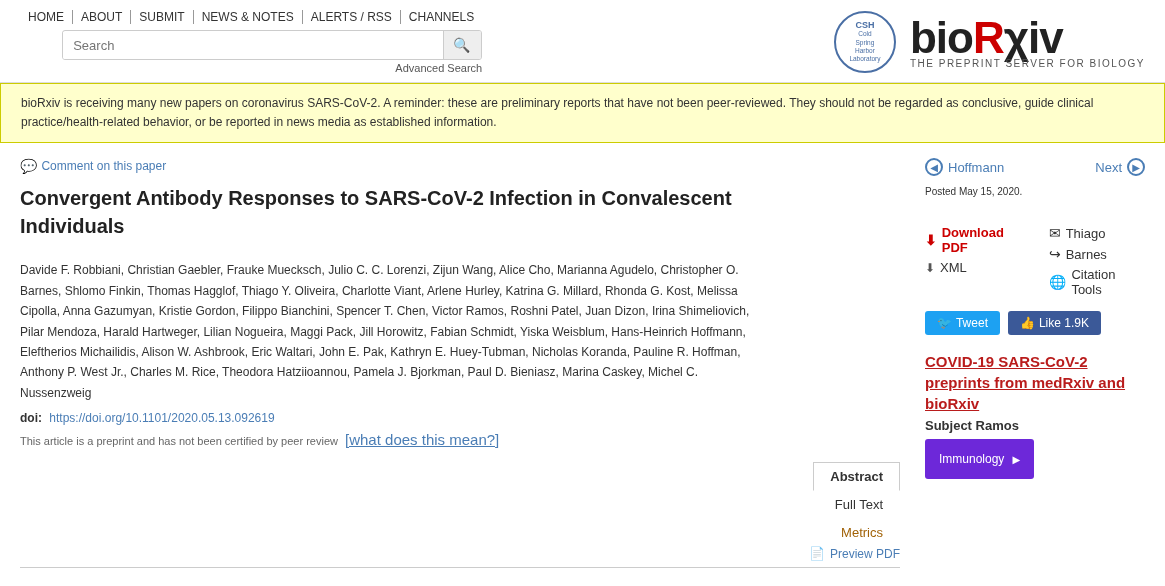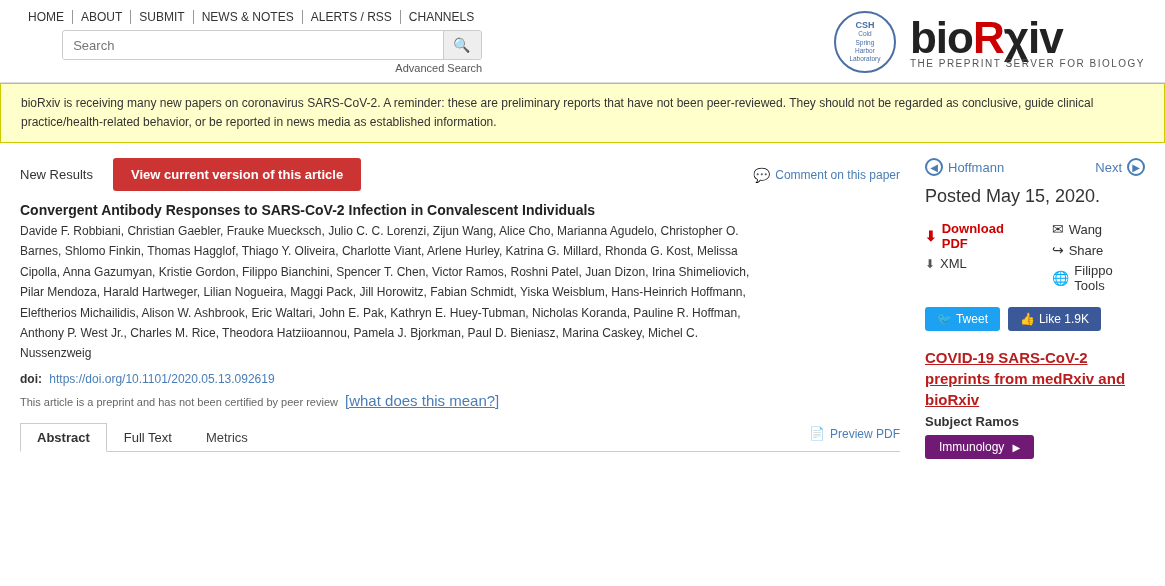--- a/index.html
+++ b/index.html
@@ -45,50 +45,46 @@
 
 <div style="background:#ffffcc; border:1px solid #cccc00; padding:10px 20px; font-size:12px; color:#333; line-height:1.6;">
   <span>bioRxiv is receiving many new papers on coronavirus SARS-CoV-2.  A reminder: these are preliminary reports that have not been peer-reviewed. They should not be regarded as conclusive, guide clinical practice/health-related behavior, or be reported in news media as established information.</span>
 </div>
 
 <div style="display:flex; padding:15px 20px; gap:25px;">
 
   <div style="flex:1; min-width:0;">
 
     <div style="display:flex; align-items:center; justify-content:space-between; margin-bottom:10px;">
-      <div style="display:flex; align-items:center; gap:20px;">
-        <span style="font-size:13px; color:#333;">New Results</span>
-        <button style="background:#cc3333; color:white; border:none; padding:9px 18px; font-size:13px; font-weight:bold; cursor:pointer; border-radius:3px;">View current version of this article</button>
-      </div>
       <div style="display:flex; align-items:center;">
         <a href="#" style="font-size:12px; color:#4a7db5; text-decoration:none; display:flex; align-items:center; gap:4px;">
           <span style="font-size:14px;">💬</span>
           <span>Comment on this paper</span>
         </a>
       </div>
     </div>
 
-    <div style="font-size:14px; font-weight:bold; color:#222; line-height:1.4; margin-bottom:0; max-width:730px;">Convergent Antibody Responses to SARS-CoV-2 Infection in Convalescent Individuals</div>
+    <div style="font-size:20px; font-weight:bold; color:#222; line-height:1.4; margin-bottom:20px; max-width:730px;">Convergent Antibody Responses to SARS-CoV-2 Infection in Convalescent Individuals</div>
 
     <div style="font-size:12px; color:#333; line-height:1.7; margin-bottom:8px; max-width:730px;">Davide F. Robbiani, Christian Gaebler, Frauke Muecksch, Julio C. C. Lorenzi, Zijun Wang, Alice Cho, Marianna Agudelo, Christopher O. Barnes, Shlomo Finkin, Thomas Hagglof, Thiago Y. Oliveira, Charlotte Viant, Arlene Hurley, Katrina G. Millard, Rhonda G. Kost, Melissa Cipolla, Anna Gazumyan, Kristie Gordon, Filippo Bianchini, Spencer T. Chen, Victor Ramos, Roshni Patel, Juan Dizon, Irina Shimeliovich, Pilar Mendoza, Harald Hartweger, Lilian Nogueira, Maggi Pack, Jill Horowitz, Fabian Schmidt, Yiska Weisblum, Hans-Heinrich Hoffmann, Eleftherios Michailidis, Alison W. Ashbrook, Eric Waltari, John E. Pak, Kathryn E. Huey-Tubman, Nicholas Koranda, Pauline R. Hoffman, Anthony P. West Jr., Charles M. Rice, Theodora Hatziioannou, Pamela J. Bjorkman, Paul D. Bieniasz, Marina Caskey, Michel C. Nussenzweig</div>
 
     <div style="font-size:12px; margin-bottom:6px;">
       <strong>doi:</strong>
       <a href="#" style="color:#4a7db5; text-decoration:none; margin-left:4px;">https://doi.org/10.1101/2020.05.13.092619</a>
     </div>
 
     <div style="font-size:11px; color:#666; margin-bottom:14px;">
       <span>This article is a preprint and has not been certified by peer review</span>
       <a href="#" style="color:#4a7db5; font-size:15px; margin-left:4px;">[what does this mean?]</a>
     </div>
 
-    <div style="display:flex; align-items:center; border-bottom:1px solid #ccc;">
+    <div style="display:flex; align-items:flex-end; border-bottom:1px solid #ccc;flex-direction:column;">
       <a href="#" style="padding:6px 16px; font-size:13px; cursor:pointer; text-decoration:none; color:#333; border:1px solid #ccc; border-bottom:1px solid #fff; background:#fff; margin-bottom:-1px; font-weight:bold;">Abstract</a>
       <a href="#" style="padding:6px 16px; font-size:13px; cursor:pointer; text-decoration:none; color:#333; border:1px solid transparent; border-bottom:none;">Full Text</a>
-      <a href="#" style="padding:6px 16px; font-size:13px; cursor:pointer; text-decoration:none; color:#404040; border:1px solid transparent; border-bottom:none;">Metrics</a>
+      <a href="#" style="padding:6px 16px; font-size:13px; cursor:pointer; text-decoration:none; color:#a16207; border:1px solid transparent; border-bottom:none;">Metrics</a>
       <div style="flex:1;"></div>
       <a href="#" style="font-size:12px; color:#4a7db5; text-decoration:none; display:flex; align-items:center; gap:4px; padding-bottom:6px;">
         <span style="font-size:13px;">📄</span>
         <span>Preview PDF</span>
       </a>
     </div>
 
   </div>
 
   <div style="width:220px; flex-shrink:0; padding-top:0;">
@@ -97,63 +93,63 @@
       <a href="#" style="display:flex; align-items:center; gap:5px; font-size:13px; color:#4a7db5; text-decoration:none;">
         <span style="width:18px; height:18px; border-radius:50%; border:2px solid #4a7db5; display:flex; align-items:center; justify-content:center; font-size:10px; color:#4a7db5;">◀</span>
         <span>Hoffmann</span>
       </a>
       <a href="#" style="display:flex; align-items:center; gap:5px; font-size:13px; color:#4a7db5; text-decoration:none;">
         <span>Next</span>
         <span style="width:18px; height:18px; border-radius:50%; border:2px solid #4a7db5; display:flex; align-items:center; justify-content:center; font-size:10px; color:#4a7db5;">▶</span>
       </a>
     </div>
 
-    <div style="font-size:18px; color:#333; margin-bottom:14px;">Posted May 15, 2020.</div>
+    <div style="font-size:10px; color:#333; margin-bottom:28px;">Posted May 15, 2020.</div>
 
     <div style="display:flex; gap:20px; margin-bottom:14px; align-items:flex-start;">
       <div style="display:flex; flex-direction:column; gap:5px;">
         <a href="#" style="display:flex; align-items:center; gap:5px; font-size:13px; color:#cc0000; text-decoration:none; font-weight:bold;">
           <span style="font-size:14px; color:#cc0000;">⬇</span>
           <span>Download PDF</span>
         </a>
         <a href="#" style="display:flex; align-items:center; gap:5px; font-size:13px; color:#333; text-decoration:none;">
           <span style="font-size:12px; color:#555;">⬇</span>
           <span>XML</span>
         </a>
       </div>
       <div style="display:flex; flex-direction:column; gap:5px;">
         <a href="#" style="display:flex; align-items:center; gap:5px; font-size:13px; color:#333; text-decoration:none;">
           <span style="font-size:14px;">✉</span>
-          <span>Wang</span>
+          <span>Thiago</span>
         </a>
         <a href="#" style="display:flex; align-items:center; gap:5px; font-size:13px; color:#333; text-decoration:none;">
           <span style="font-size:14px;">↪</span>
-          <span>Share</span>
+          <span>Barnes</span>
         </a>
         <a href="#" style="display:flex; align-items:center; gap:5px; font-size:13px; color:#333; text-decoration:none;">
           <span style="font-size:14px;">🌐</span>
-          <span>Filippo Tools</span>
+          <span>Citation Tools</span>
         </a>
       </div>
     </div>
 
     <div style="display:flex; align-items:center; gap:8px; margin-bottom:16px;">
       <button style="background:#1da1f2; color:white; border:none; padding:5px 12px; font-size:12px; cursor:pointer; border-radius:3px; display:flex; align-items:center; gap:4px;">
         <span>🐦</span>
         <span>Tweet</span>
       </button>
       <button style="background:#3b5998; color:white; border:none; padding:5px 12px; font-size:12px; cursor:pointer; border-radius:3px; display:flex; align-items:center; gap:4px;">
         <span>👍</span>
         <span>Like 1.9K</span>
       </button>
     </div>
 
     <div>
       <div style="font-size:15px; color:#b91c1c; font-weight:bold; line-height:1.4; margin-bottom:4px;text-decoration:underline;">COVID-19 SARS-CoV-2 preprints from medRxiv and bioRxiv</div>
       <div style="font-size:13px; font-weight:bold; color:#333; margin-bottom:6px;">Subject Ramos</div>
-      <div style="display:inline-flex; align-items:center; background:#701a75; color:white; padding:5px 14px; font-size:12px; border-radius:3px; gap:8px; cursor:pointer;">
+      <div style="display:inline-flex; align-items:center; background:#6d28d9; color:white; padding:13px 14px; font-size:12px; border-radius:3px; gap:8px; cursor:pointer;">
         <span>Immunology</span>
         <span style="font-size:10px;">▶</span>
       </div>
     </div>
 
   </div>
 </div>
 
 </body></html>

